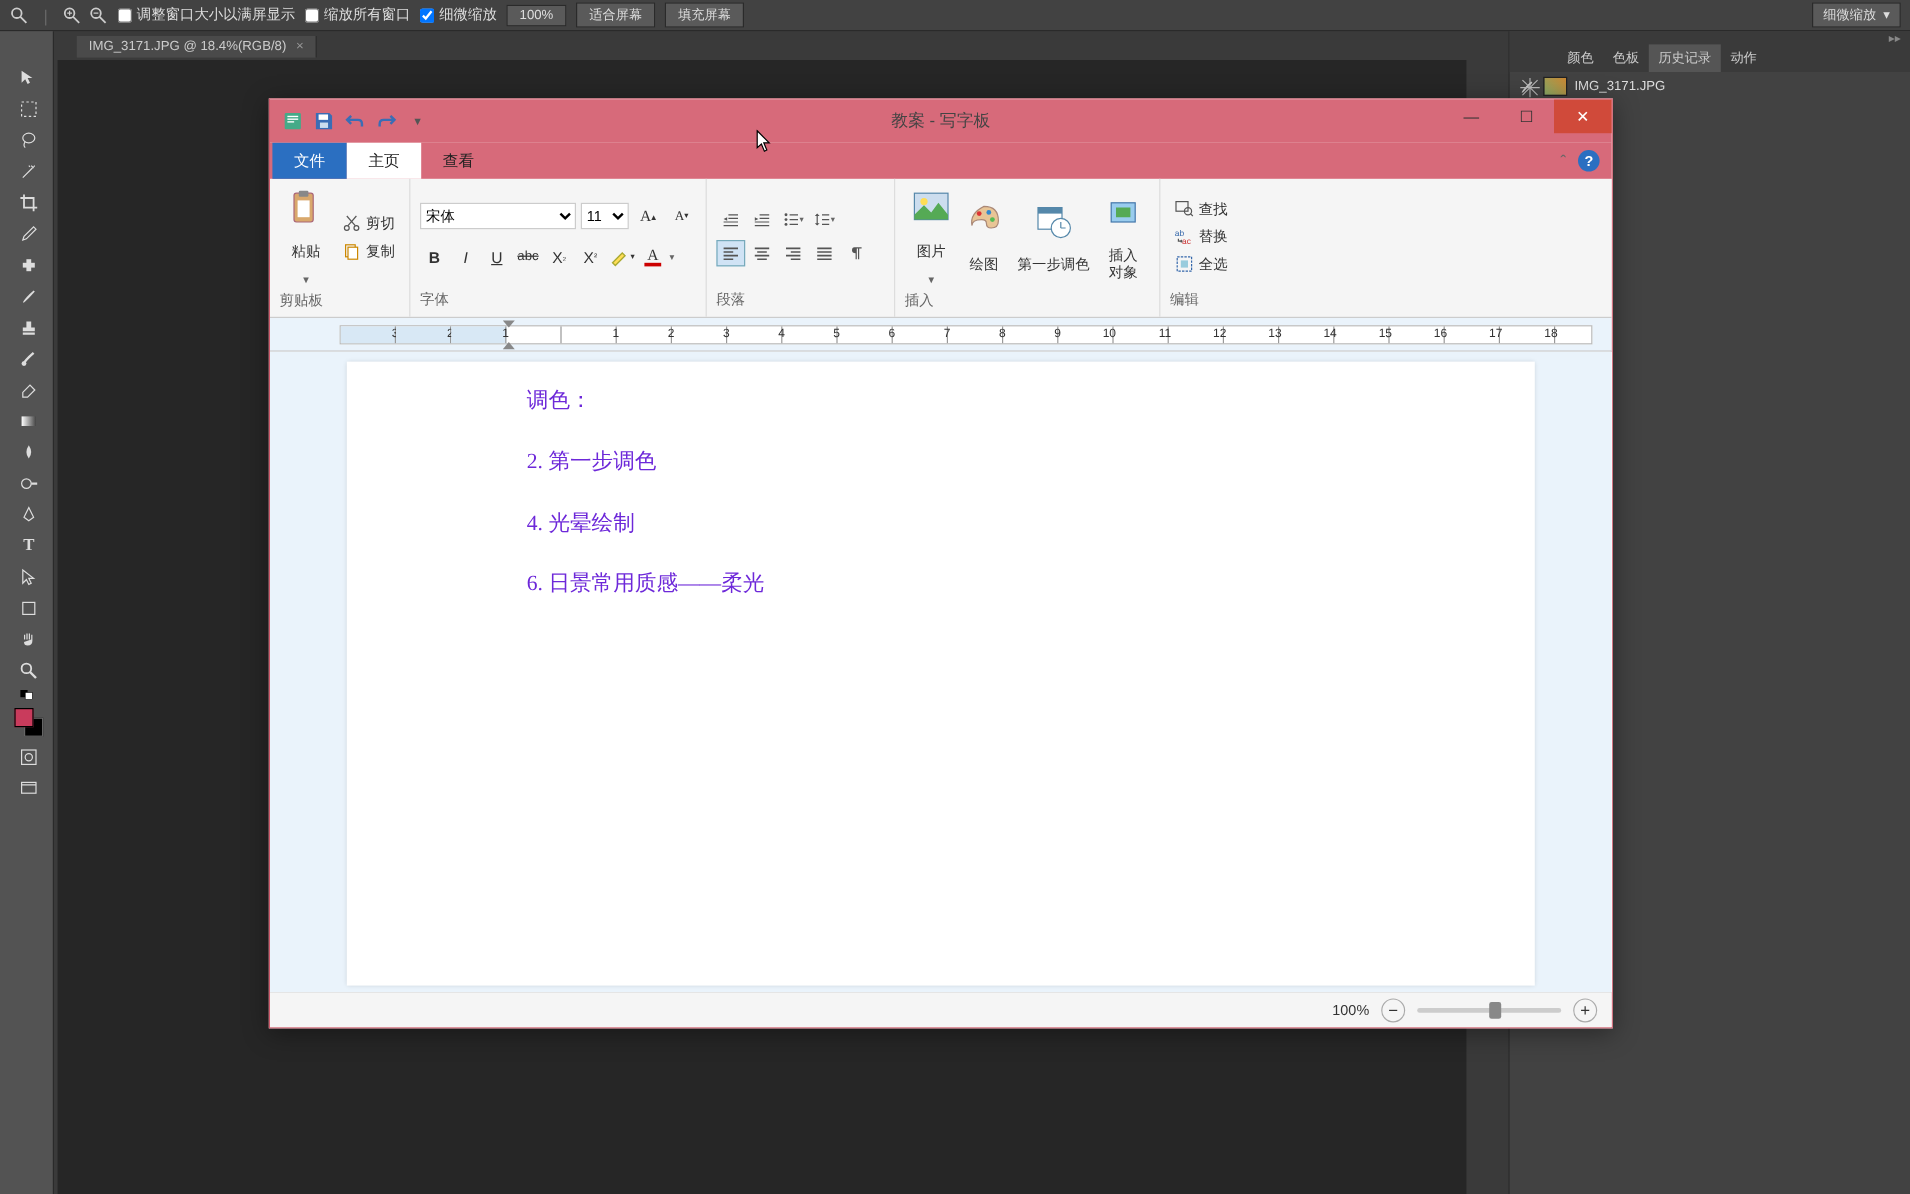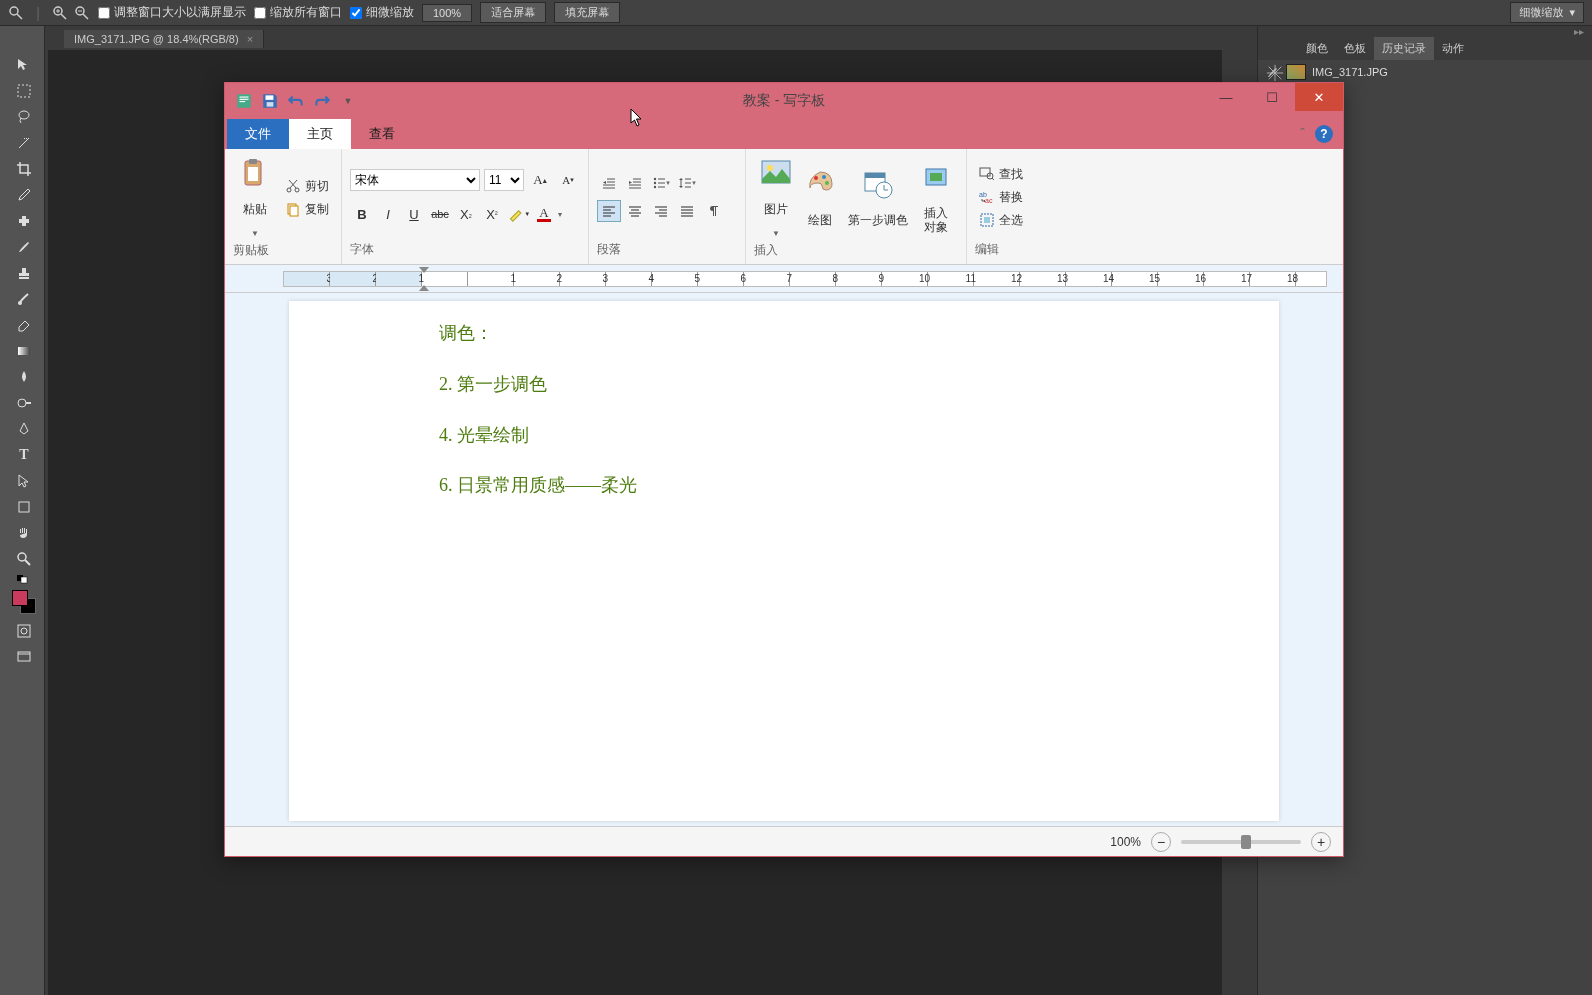--- a/index.html
+++ b/index.html
@@ -86,21 +86,21 @@
 .wp-ruler-track { position: absolute; left: 58px; right: 16px; top: 6px; height: 16px; background: #fff; border: 1px solid #bbb; display:flex;}
 .wp-ruler-seg { flex:0 0 46px; border-right:1px solid #999; position:relative; font-size:10px;}
 .wp-ruler-seg .num { position:absolute; right:-3px; top:1px;}
 .wp-ruler-seg.neg { background:#d8e8f5;}
 .wp-ruler-indent { position:absolute; left:194px; top:0; width:10px; height:28px;}
 .wp-ruler-indent::before { content:""; position:absolute; top:2px; left:0; border-left:5px solid transparent; border-right:5px solid transparent; border-top:6px solid #888;}
 .wp-ruler-indent::after { content:""; position:absolute; bottom:2px; left:0; border-left:5px solid transparent; border-right:5px solid transparent; border-bottom:6px solid #888;}
 
 .wp-doc { flex: 1; background: #eaf3fb; overflow: auto; display: flex; justify-content: center; padding-top: 8px; }
 .wp-page { width: 990px; min-height: 520px; background: #fff; box-shadow: 0 0 4px rgba(0,0,0,0.15); padding: 18px 150px; margin-bottom: 20px;}
-.wp-page p { font-size: 18px; color: #4d7c0f; line-height: 1.6; margin-bottom: 22px; font-family: "SimSun", serif; }
+.wp-page p { font-size: 18px; color: #6d28d9; line-height: 1.6; margin-bottom: 22px; font-family: "SimSun", serif; }
 
 .wp-status { height: 30px; background: #f5f5f5; border-top: 1px solid #ccc; display: flex; align-items: center; justify-content: flex-end; padding: 0 12px; gap: 10px; font-size: 12px; color: #333; }
 .wp-zoom-btn { width: 20px; height: 20px; border: 1px solid #aaa; border-radius: 50%; display: flex; align-items: center; justify-content: center; cursor: pointer; font-size: 14px; line-height: 1; }
 .wp-slider { width: 120px; height: 4px; background: #ccc; position: relative; border-radius: 2px; }
 .wp-slider-thumb { position: absolute; left: 50%; top: -5px; width: 10px; height: 14px; background: #888; border-radius: 2px; }
 
 .cursor-arrow { position: absolute; left: 630px; top: 108px; width: 14px; height: 20px; pointer-events: none; z-index: 999; }
 .cursor-arrow svg { width: 14px; height: 20px; }
 
 svg.ico { width:100%; height:100%; }

